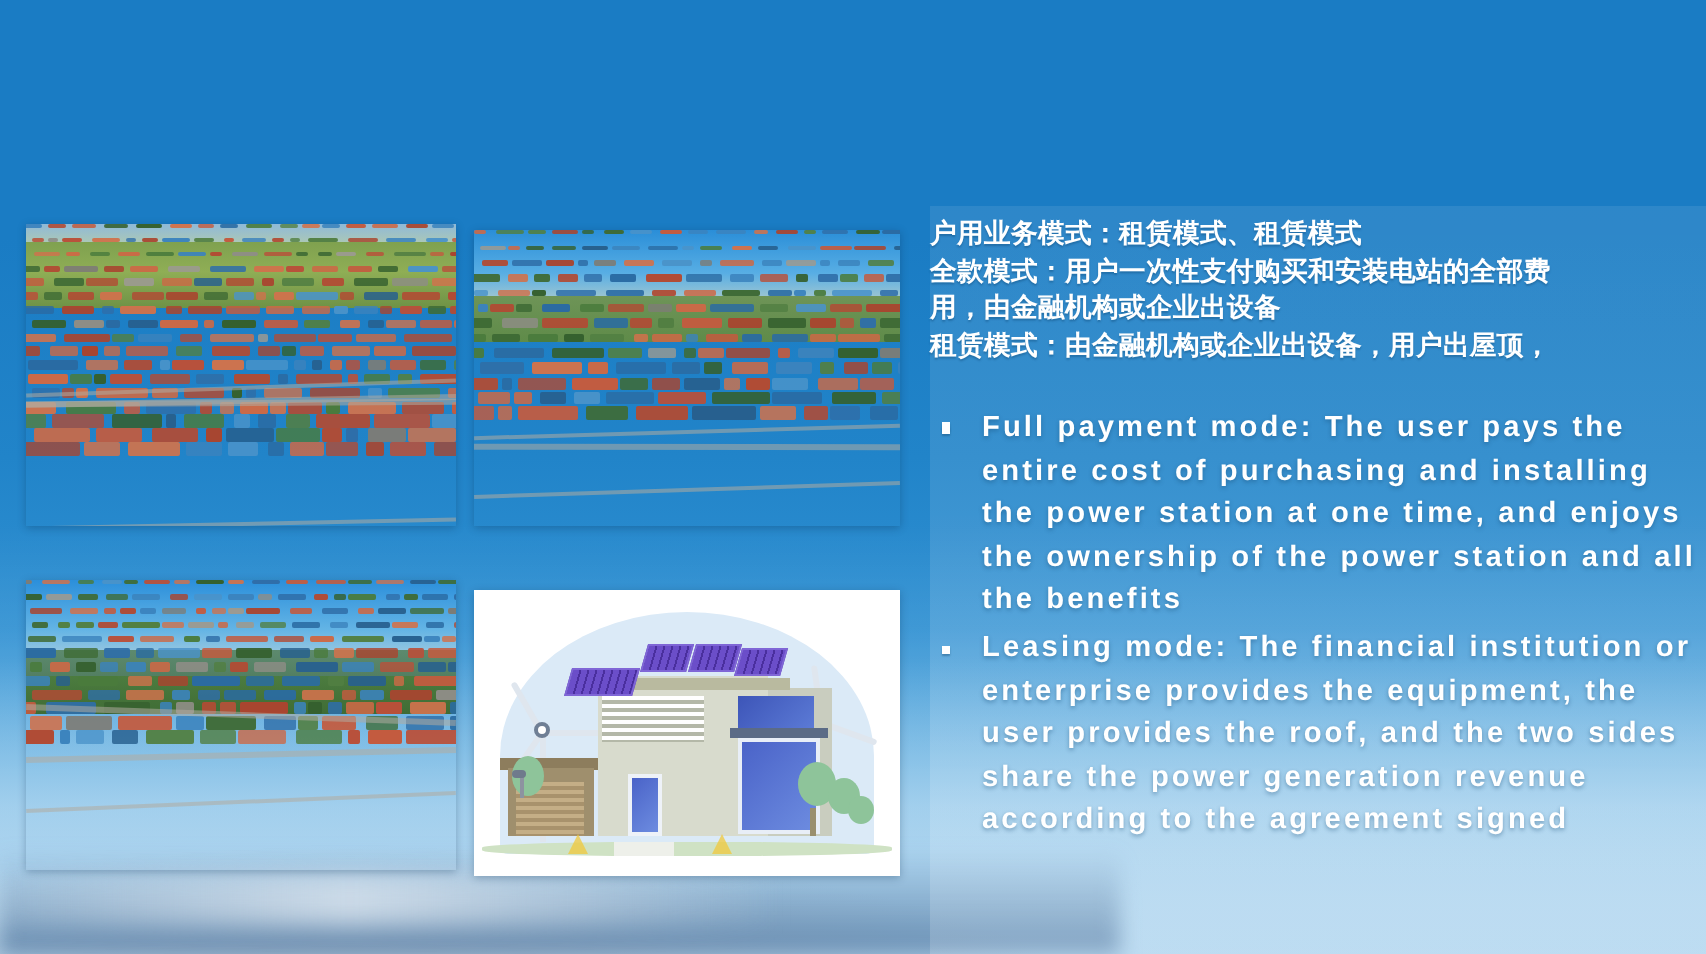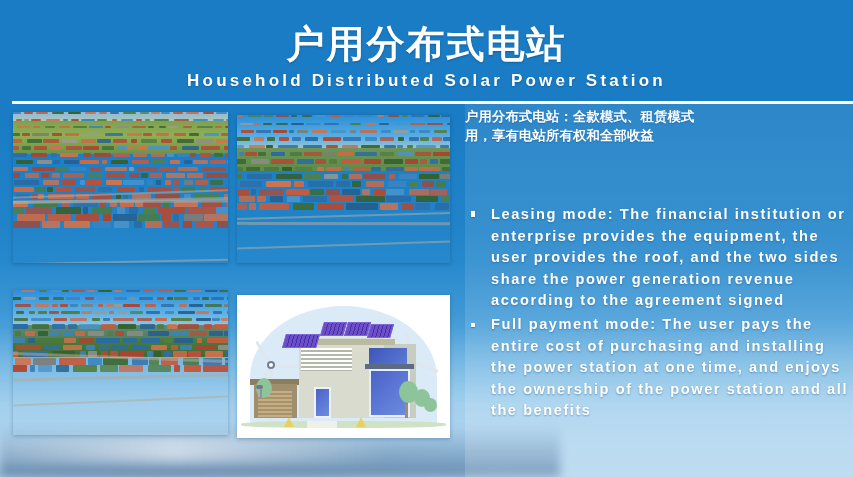--- a/index.html
+++ b/index.html
@@ -172,37 +172,34 @@
 </style>
 </head>
 <body>
 
 <div id="slide">
 
   <div id="bg-sky-glow"></div>
   <div id="bg-cloud-band"></div>
   <div id="bg-cloud-wisp"></div>
 
-  <div id="header">
-    <div id="title-cn">户用分布式电站</div>
-    <div id="title-en">Household Distributed Solar Power Station</div>
-    <div id="header-rule"></div>
-  </div>
 
   <div id="text-panel"></div>
 
   <div id="cn-block">
-      <div>户用分布式电站：全款模式、租赁模式</div>
-      <div>用，享有电站所有权和全部收益</div>
+      <div>户用业务模式：租赁模式、租赁模式</div>
+      <div>全款模式：用户一次性支付购买和安装电站的全部费</div>
+      <div>用，由金融机构或企业出设备</div>
+      <div>租赁模式：由金融机构或企业出设备，用户出屋顶，</div>
     </div>
 
   <ul id="bullet-list">
       <li class="bullet-item"><span class="marker"></span></li>
+      <li class="bullet-item"><span class="marker"></span><span>Full payment mode: The user pays the entire cost of purchasing and installing the power station at one time, and enjoys the ownership of the power station and all the benefits</span></li>
       <li class="bullet-item"><span class="marker"></span><span>Leasing mode: The financial institution or enterprise provides the equipment, the user provides the roof, and the two sides share the power generation revenue according to the agreement signed</span></li>
-      <li class="bullet-item"><span class="marker"></span><span>Full payment mode: The user pays the entire cost of purchasing and installing the power station at one time, and enjoys the ownership of the power station and all the benefits</span></li>
     </ul>
 
   <div class="photo" id="photo-village-aerial">
     <div class="sky1"></div>
     <div class="field1"></div>
     <div class="roofs" id="roofs1">
         <div class="rowroof" style="left: -5.99945px; top: 0.25px; width: 14.2076px; height: 2px; background: rgb(59, 131, 189); opacity: 0.940462;"></div>
         <div class="rowroof" style="left: 11.3391px; top: 0.25px; width: 8.29312px; height: 2px; background: rgb(177, 75, 52); opacity: 0.899427;"></div>
         <div class="rowroof" style="left: 23.3702px; top: 0.25px; width: 11.3591px; height: 2px; background: rgb(195, 91, 63); opacity: 0.862331;"></div>
         <div class="rowroof" style="left: 38.561px; top: 0.25px; width: 11.9805px; height: 2px; background: rgb(53, 96, 46); opacity: 0.882937;"></div>

